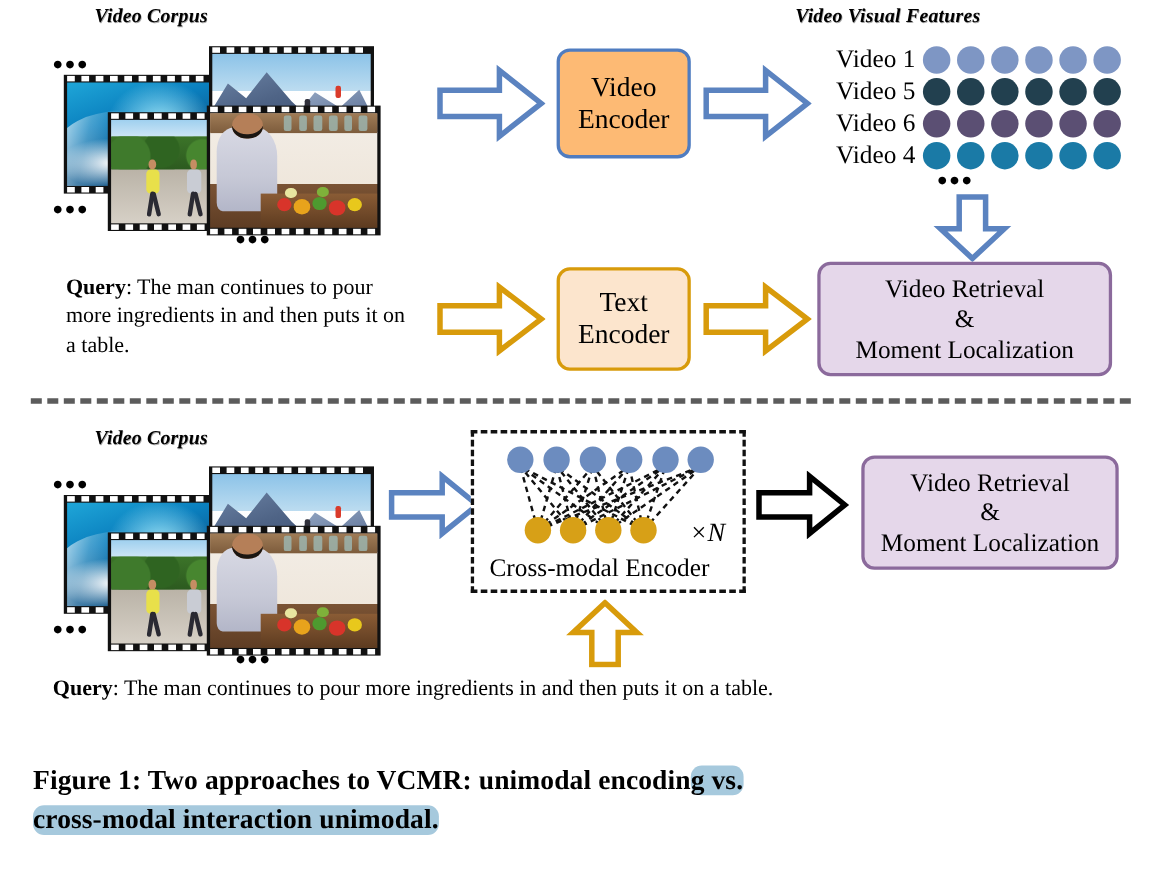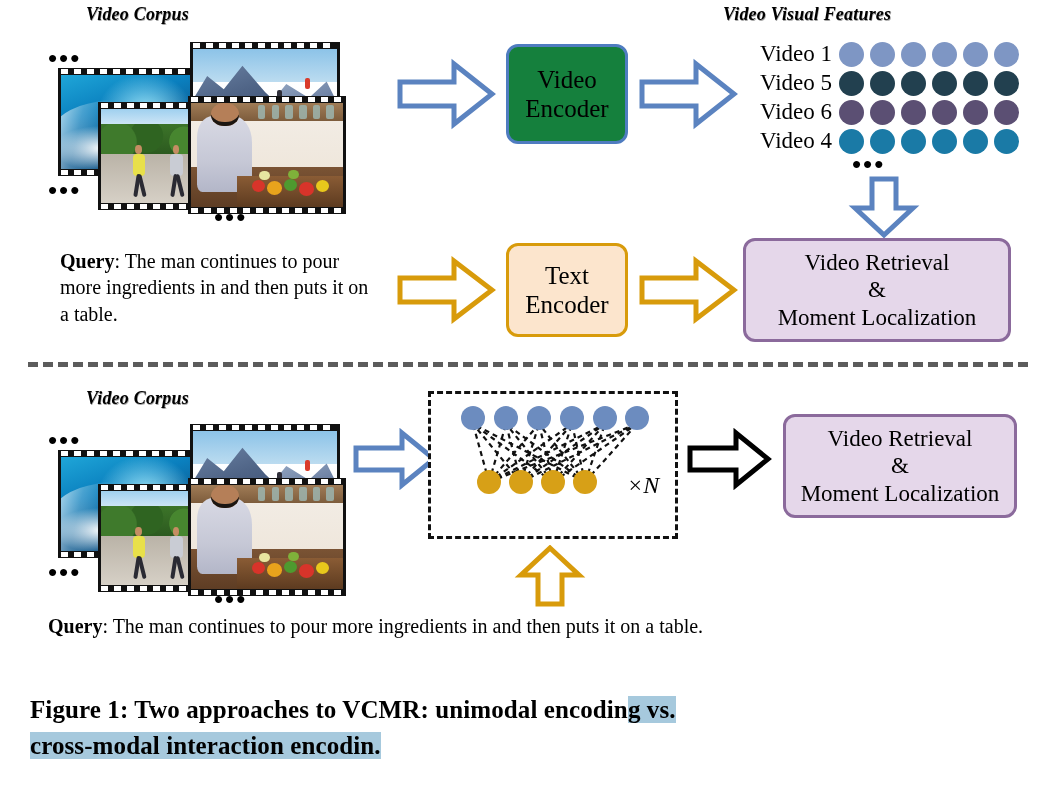--- a/index.html
+++ b/index.html
@@ -101,21 +101,21 @@
   .veg{position:absolute;border-radius:50%;}
   
   .ellipsis{font-weight:bold;font-size:26px;letter-spacing:2px;line-height:1;color:#000;}
 
   
   .rbox{
     position:absolute;box-sizing:border-box;border-radius:12px;
     display:flex;align-items:center;justify-content:center;flex-direction:column;
     text-align:center;line-height:1.18;
   }
-  .rbox.enc-video{background:#15803d;border:3px solid #4f7cc0;font-size:25px;}
+  .rbox.enc-video{background:#fdba74;border:3px solid #4f7cc0;font-size:25px;}
   .rbox.enc-text{background:#fce5cd;border:3px solid #d89b0b;font-size:25px;}
   .rbox.out{background:#e5d7ea;border:3px solid #8b6a9c;font-size:23px;}
 
   
   .arrow svg{display:block;}
 
   
   .featrow{position:absolute;display:flex;align-items:center;}
   .featrow .lbl{font-size:23px;white-space:nowrap;margin-right:7px;}
   .dot{width:25px;height:25px;border-radius:50%;margin-right:6px;}
@@ -135,21 +135,21 @@
   
   .divider{
     position:absolute;height:0;border-top:5px dashed #5c5c5c;
   }
 
   
   .caption{
     position:absolute;font-weight:bold;font-size:25px;line-height:1.42;
     letter-spacing:.1px;
   }
-  .hl{background:#a6c9dd;}
+  .hl{background:#a6c9dd;border-radius:10px;}
 </style>
 </head>
 <body>
 
 <div class="abs section-title" style="left:86px;top:4px;">Video Corpus</div>
 
 <div class="abs section-title" style="left:723px;top:4px;">Video Visual Features</div>
 
 <div class="abs" style="left:40px;top:40px;width:340px;height:185px;">
 
@@ -620,20 +620,21 @@
   <div class="cmdot" style="left:162px;top:12px;width:24px;height:24px;background:#6c8cbf;"></div>
   <div class="cmdot" style="left:194px;top:12px;width:24px;height:24px;background:#6c8cbf;"></div>
 
   <div class="cmdot" style="left:46px;top:76px;width:24px;height:24px;background:#d7a017;"></div>
   <div class="cmdot" style="left:78px;top:76px;width:24px;height:24px;background:#d7a017;"></div>
   <div class="cmdot" style="left:110px;top:76px;width:24px;height:24px;background:#d7a017;"></div>
   <div class="cmdot" style="left:142px;top:76px;width:24px;height:24px;background:#d7a017;"></div>
 
   <div class="xn" style="left:196px;top:78px;">×N</div>
 
+  <div class="cmlabel" style="left:14px;top:110px;">Cross-modal Encoder</div>
 </div>
 
 <div class="abs arrow" style="left:686px;top:428px;">
   <svg width="86" height="62" viewBox="0 0 86 62">
     <polygon points="4,20 50,20 50,5 82,31 50,57 50,42 4,42" fill="#ffffff" stroke="#000000" stroke-width="5" stroke-linejoin="miter"></polygon>
   </svg>
 </div>
 
 <div class="rbox out" style="left:783px;top:414px;width:234px;height:104px;">
   <div>Video Retrieval</div>
@@ -646,14 +647,14 @@
     <polygon points="36,3 65,30 48,30 48,59 24,59 24,30 7,30" fill="#ffffff" stroke="#d89b0b" stroke-width="5" stroke-linejoin="miter"></polygon>
   </svg>
 </div>
 
 <div class="query" style="left:48px;top:613px;width:960px;">
   <b>Query</b><span>: </span><span>The man continues to pour more ingredients in and then puts it on a table.</span>
 </div>
 
 <div class="caption" style="left:30px;top:692px;width:1000px;">
   <span>Figure 1: Two approaches to VCMR: unimodal encodin</span><span class="hl">g vs.</span><br>
-  <span class="hl">cross-modal interaction encodin.</span>
+  <span class="hl">cross-modal interaction unimodal.</span>
 </div>
 
 </body></html>

